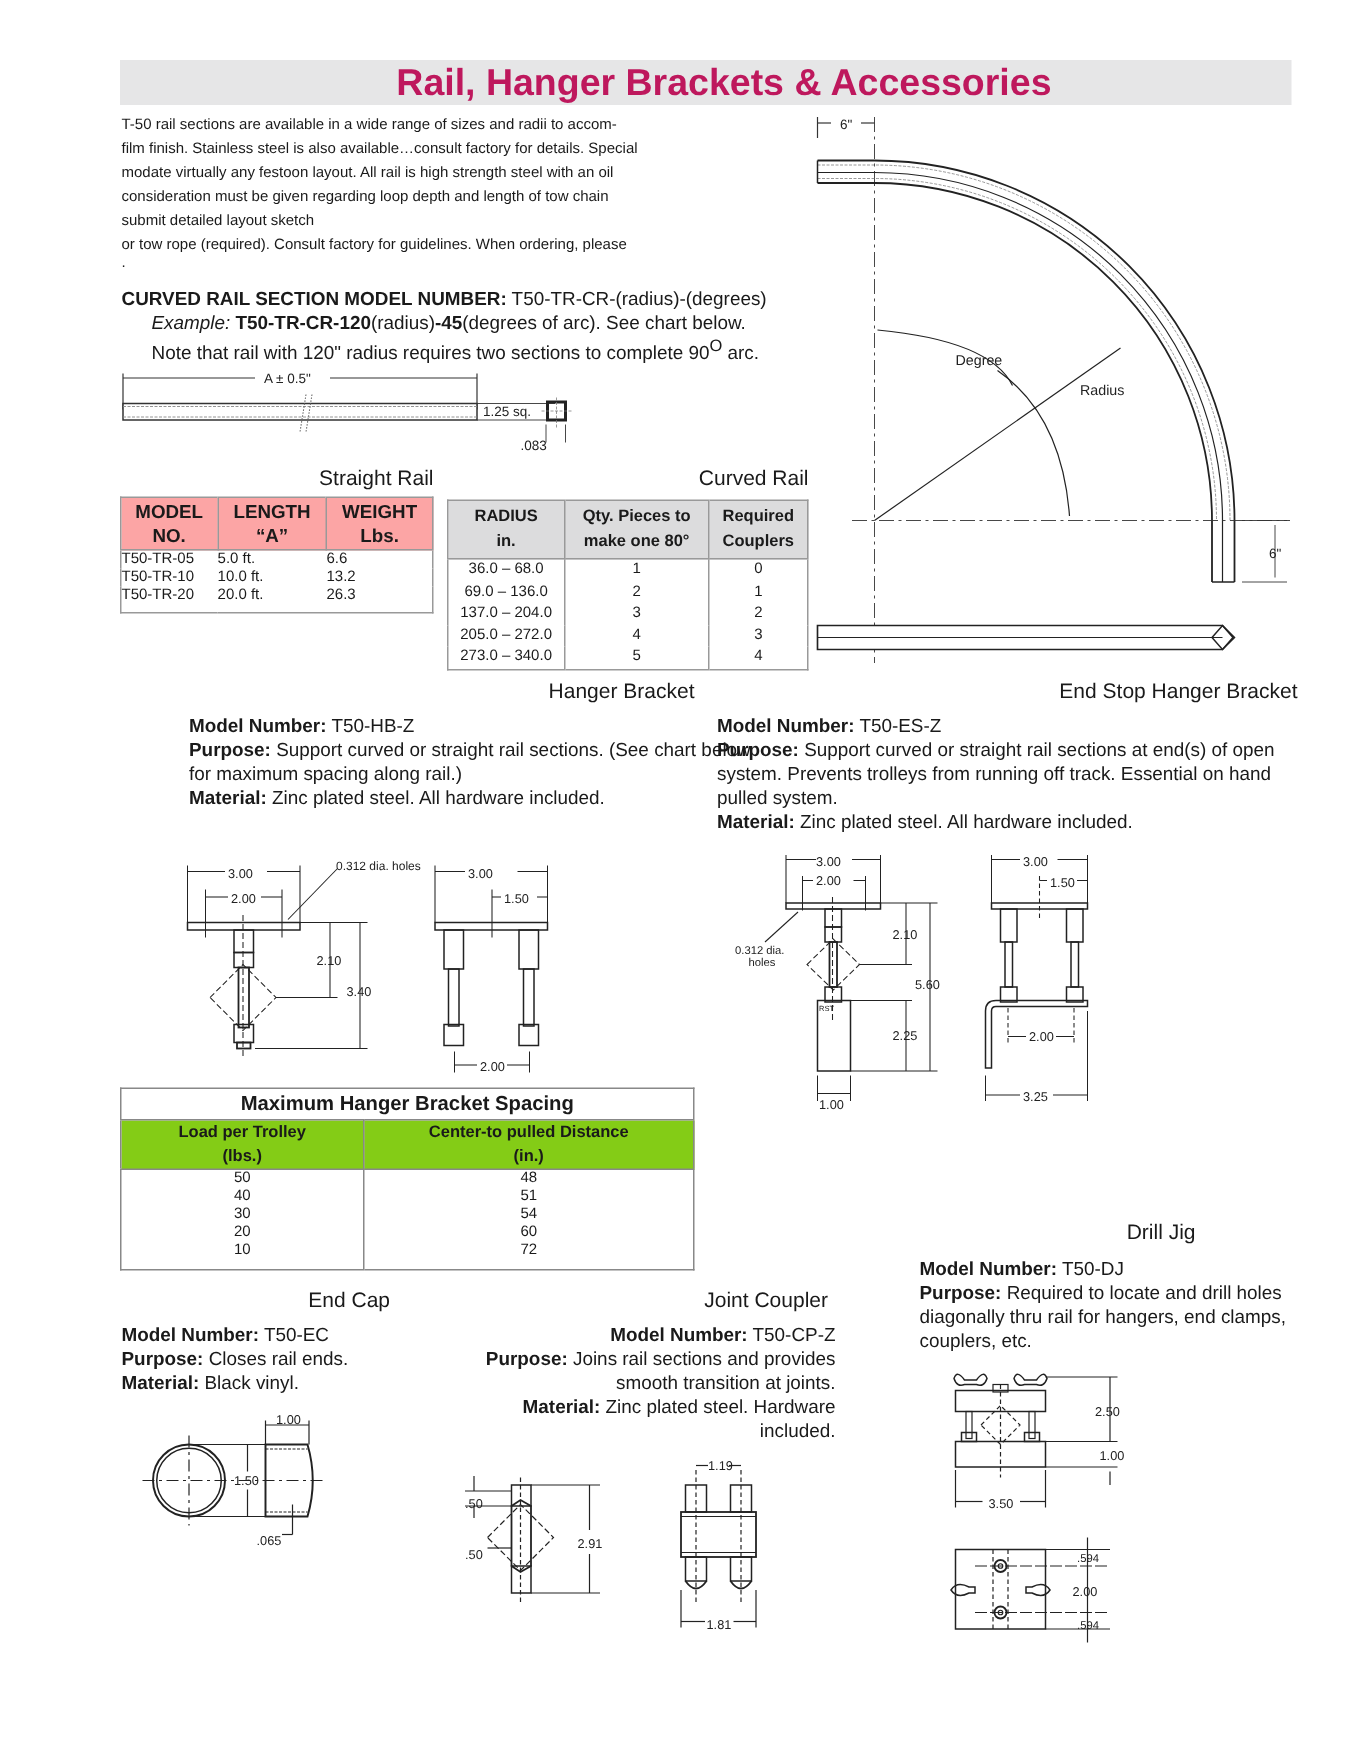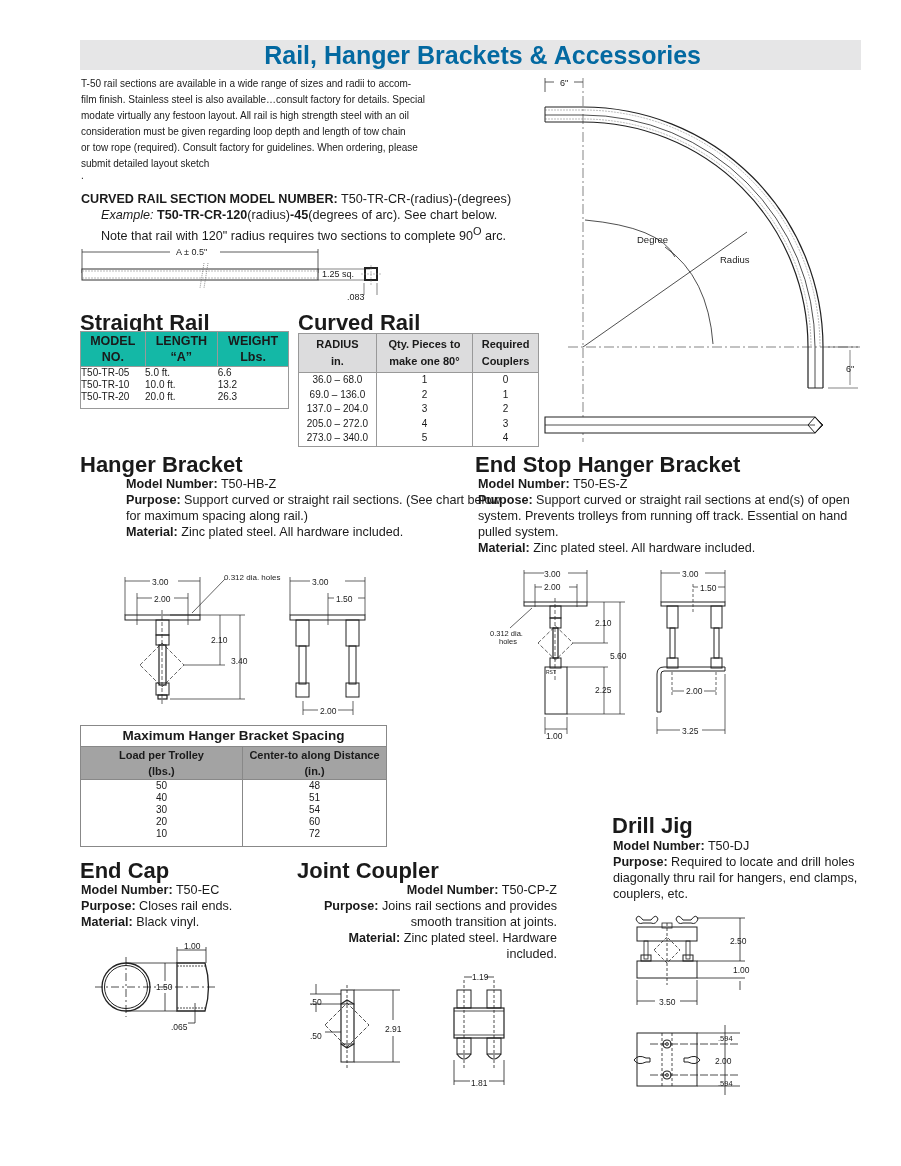--- a/index.html
+++ b/index.html
@@ -1,53 +1,53 @@
 <!DOCTYPE html>
 <html><head>
 <meta charset="utf-8">
 <style>
   html,body{margin:0;padding:0;background:#fff;}
   body{width:901px;height:1166px;position:relative;overflow:hidden;font-family:"Liberation Sans",sans-serif;color:#1a1a1a;}
   .abs{position:absolute;}
   .title-bar{left:80px;top:40px;width:781px;height:30px;background:#e6e6e7;}
-  .title-bar h1{margin:0;font-size:25px;font-weight:bold;text-align:right;padding-right:160px;line-height:31px;color:#0369a1;}
+  .title-bar h1{margin:0;font-size:25px;font-weight:bold;text-align:right;padding-right:160px;line-height:31px;color:#be185d;}
   .intro{left:81px;top:76px;width:465px;font-size:10px;line-height:16px;}
   .curved-spec{left:81px;top:191px;width:470px;font-size:12.6px;line-height:16px;}
   .curved-spec .l2,.curved-spec .l3{padding-left:20px;}
-  .h2{font-size:22px;font-weight:bold;text-align:left;}
+  .h2{font-size:14px;font-weight:normal;text-align:right;}
   table{border-collapse:collapse;font-family:"Liberation Sans",sans-serif;}
   .tbl-straight{left:80px;top:331px;width:209px;border:1px solid #999;}
-  .tbl-straight th{background:#14b8a6;font-size:12.5px;font-weight:bold;line-height:16px;padding:1px 2px;border-right:1px solid #999;border-bottom:1px solid #999;}
+  .tbl-straight th{background:#fca5a5;font-size:12.5px;font-weight:bold;line-height:16px;padding:1px 2px;border-right:1px solid #999;border-bottom:1px solid #999;}
   .tbl-straight td{font-size:10px;line-height:12px;padding:0;}
   .tbl-curved{left:298px;top:333px;width:241px;border:1px solid #999;}
   .tbl-curved th{background:#dcdcdd;font-size:11px;font-weight:bold;line-height:17px;padding:2px 2px;border-right:1px solid #999;border-bottom:1px solid #999;}
   .tbl-curved td{font-size:10px;line-height:14.6px;text-align:center;padding:0;border-right:1px solid #999;}
-  .tbl-spacing{left:80px;top:725px;width:307px;border:1px solid #888;}
+  .tbl-spacing{left:80px;top:725px;width:383px;border:1px solid #888;}
   .tbl-spacing caption{font-size:13.5px;font-weight:bold;border:1px solid #888;border-bottom:none;line-height:20px;}
-  .tbl-spacing th{background:#a3a3a3;font-size:11px;font-weight:bold;line-height:16px;padding:0;border-right:1px solid #888;border-bottom:1px solid #888;border-top:1px solid #888;}
+  .tbl-spacing th{background:#84cc16;font-size:11px;font-weight:bold;line-height:16px;padding:0;border-right:1px solid #888;border-bottom:1px solid #888;border-top:1px solid #888;}
   .tbl-spacing td{font-size:10px;line-height:12px;text-align:center;padding:0;border-right:1px solid #888;}
   .desc{font-size:12.6px;line-height:16px;}
   .desc b{font-weight:bold;}
   svg{position:absolute;overflow:visible;}
   svg text{font-family:"Liberation Sans",sans-serif;fill:#222;}
 </style>
 </head>
 <body>
 
 <div class="abs title-bar">
   <h1>Rail, Hanger Brackets &amp; Accessories</h1>
 </div>
 
 <div class="abs intro">
   <div>T-50 rail sections are available in a wide range of sizes and radii to accom-</div>
   <div>film finish. Stainless steel is also available…consult factory for details. Special</div>
   <div>modate virtually any festoon layout. All rail is high strength steel with an oil</div>
   <div>consideration must be given regarding loop depth and length of tow chain</div>
+  <div>submit detailed layout sketch</div>
   <div>or tow rope (required). Consult factory for guidelines. When ordering, please</div>
-  <div>submit detailed layout sketch</div>
   <div style="line-height:8px;">.</div>
 </div>
 
 <div class="abs curved-spec">
   <div><b>CURVED RAIL SECTION MODEL NUMBER:</b><span> T50-TR-CR-(radius)-(degrees)</span></div>
   <div class="l2"><i>Example:</i> <b>T50-TR-CR-120</b><span>(radius)</span><b>-45</b><span>(degrees of arc).  See chart below.</span></div>
   <div class="l3"><span>Note that rail with 120" radius requires two sections to complete 90</span><sup style="font-size:11px;">O</sup><span> arc.</span></div>
 </div>
 
 <svg style="left:80px;top:243px;" width="310" height="60">
@@ -315,21 +315,21 @@
 
 <table class="abs tbl-spacing" style="top:725px;">
   <caption>Maximum Hanger Bracket Spacing</caption>
   <tbody>
       <tr>
     <th style="width:161px;">
           <div>Load per Trolley</div>
           <div>(lbs.)</div>
         </th>
     <th style="border-right:none;">
-          <div>Center-to along Distance</div>
+          <div>Center-to pulled Distance</div>
           <div>(in.)</div>
         </th>
   </tr>
   <tr>
         <td>50</td>
         <td style="border-right:none">48</td>
       </tr>
   <tr>
         <td>40</td>
         <td style="border-right:none">51</td>

